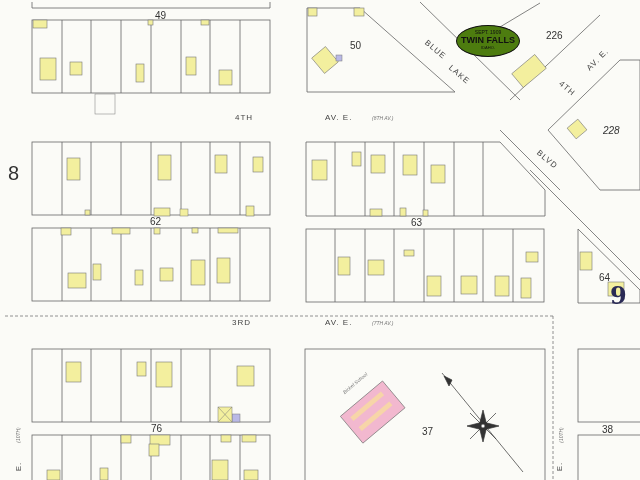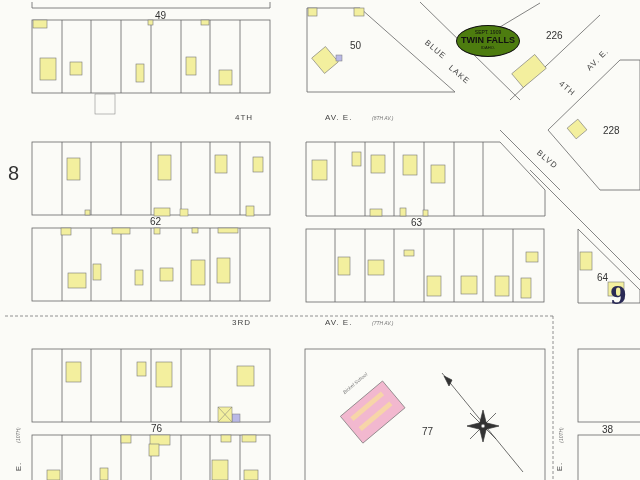--- a/index.html
+++ b/index.html
@@ -209,26 +209,26 @@
   <div class="t2">TWIN FALLS</div>
   <div class="t3">IDAHO.</div>
 </div>
 
 <div class="lbl pg9" style="left:610px;top:281px;">9</div>
 <div class="lbl pg" style="left:8px;top:162px;">8</div>
 
 <div class="lbl blk" style="left:155px;top:10px;">49</div>
 <div class="lbl blk" style="left:350px;top:40px;">50</div>
 <div class="lbl blk" style="left:521px;top:30px;margin-left:25px;">226</div>
-<div class="lbl blk" style="left:603px;top:125px;">228</div>
+<div class="lbl blk" style="left:603px;top:125px;font-style:italic;">228</div>
 <div class="lbl blk" style="left:150px;top:216px;text-align:right;">62</div>
 <div class="lbl blk" style="left:411px;top:217px;">63</div>
-<div class="lbl blk" style="left:597px;top:272px;">64</div>
+<div class="lbl blk" style="left:577px;top:272px;padding-left:22px;">64</div>
 <div class="lbl blk" style="left:143px;top:423px;margin-left:8px;">76</div>
-<div class="lbl blk" style="left:422px;top:426px;">77</div>
+<div class="lbl blk" style="left:422px;top:426px;">37</div>
 <div class="lbl blk" style="left:602px;top:424px;">38</div>
 
 <div class="lbl st" style="left:235px;top:113px;">4TH</div>
 <div class="lbl st" style="left:325px;top:113px;">AV.  E.</div>
 <div class="lbl small" style="left:372px;top:115px;">(8TH AV.)</div>
 <div class="lbl st" style="left:232px;top:318px;text-align:right;">3RD</div>
 <div class="lbl st" style="left:325px;top:318px;">AV.  E.</div>
 <div class="lbl small" style="left:372px;top:320px;">(7TH AV.)</div>
 <div class="lbl st" style="left:423px;top:45px;transform:rotate(40deg);">BLUE</div>
 <div class="lbl st" style="left:447px;top:70px;transform:rotate(40deg);">LAKE</div>

